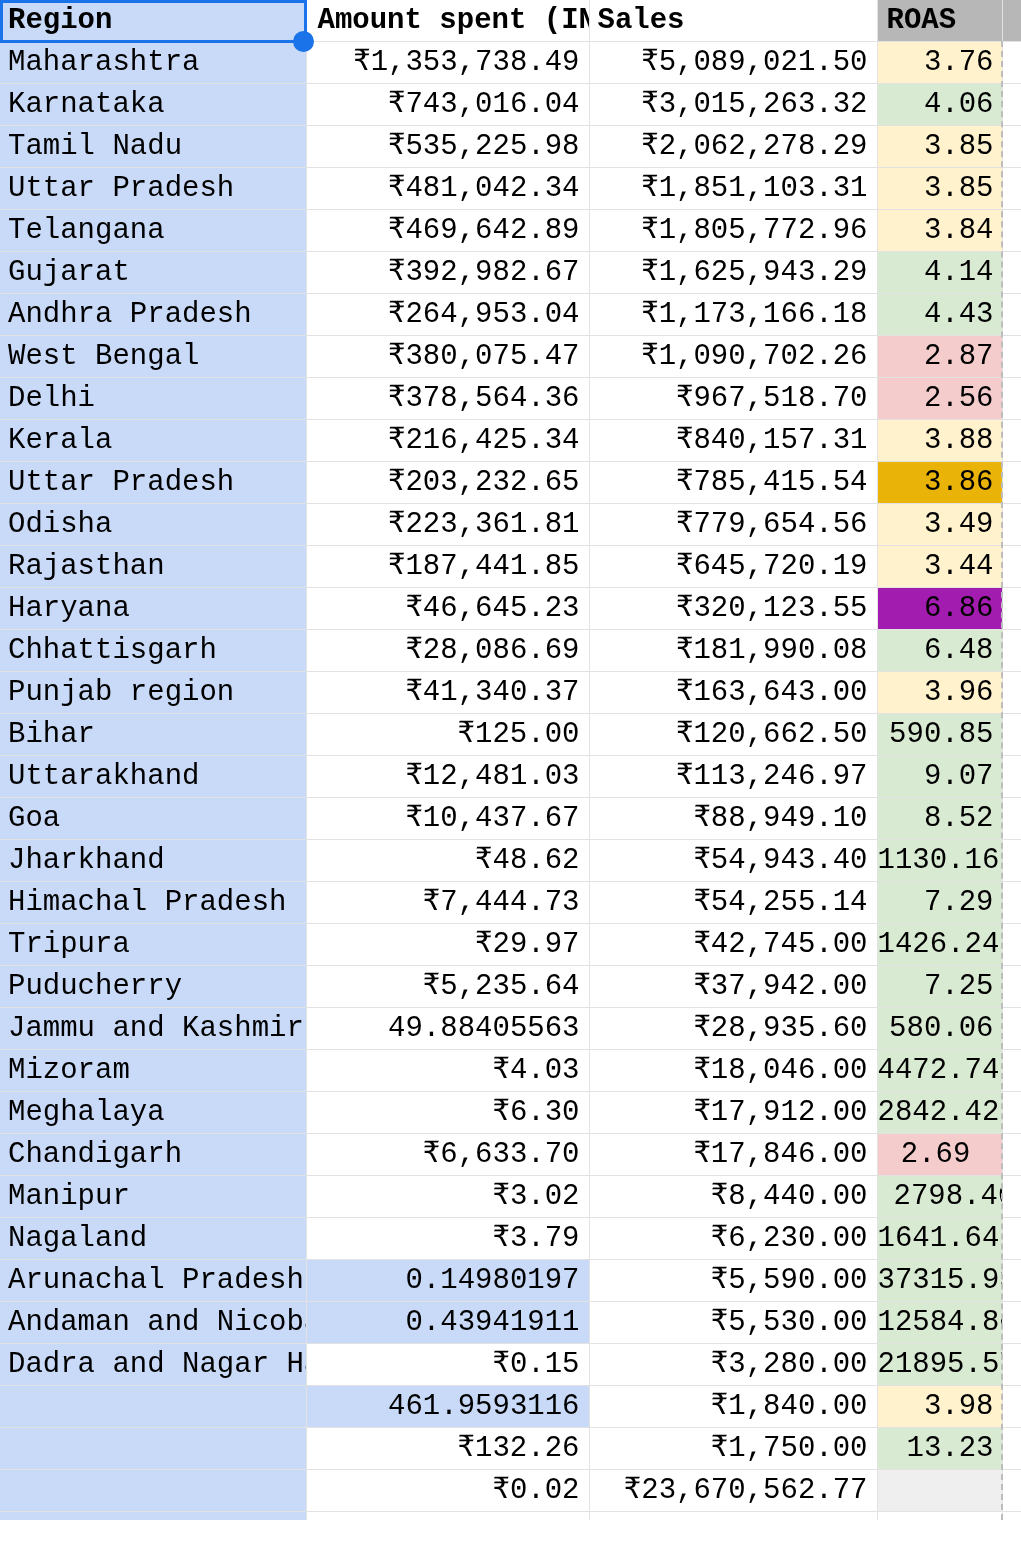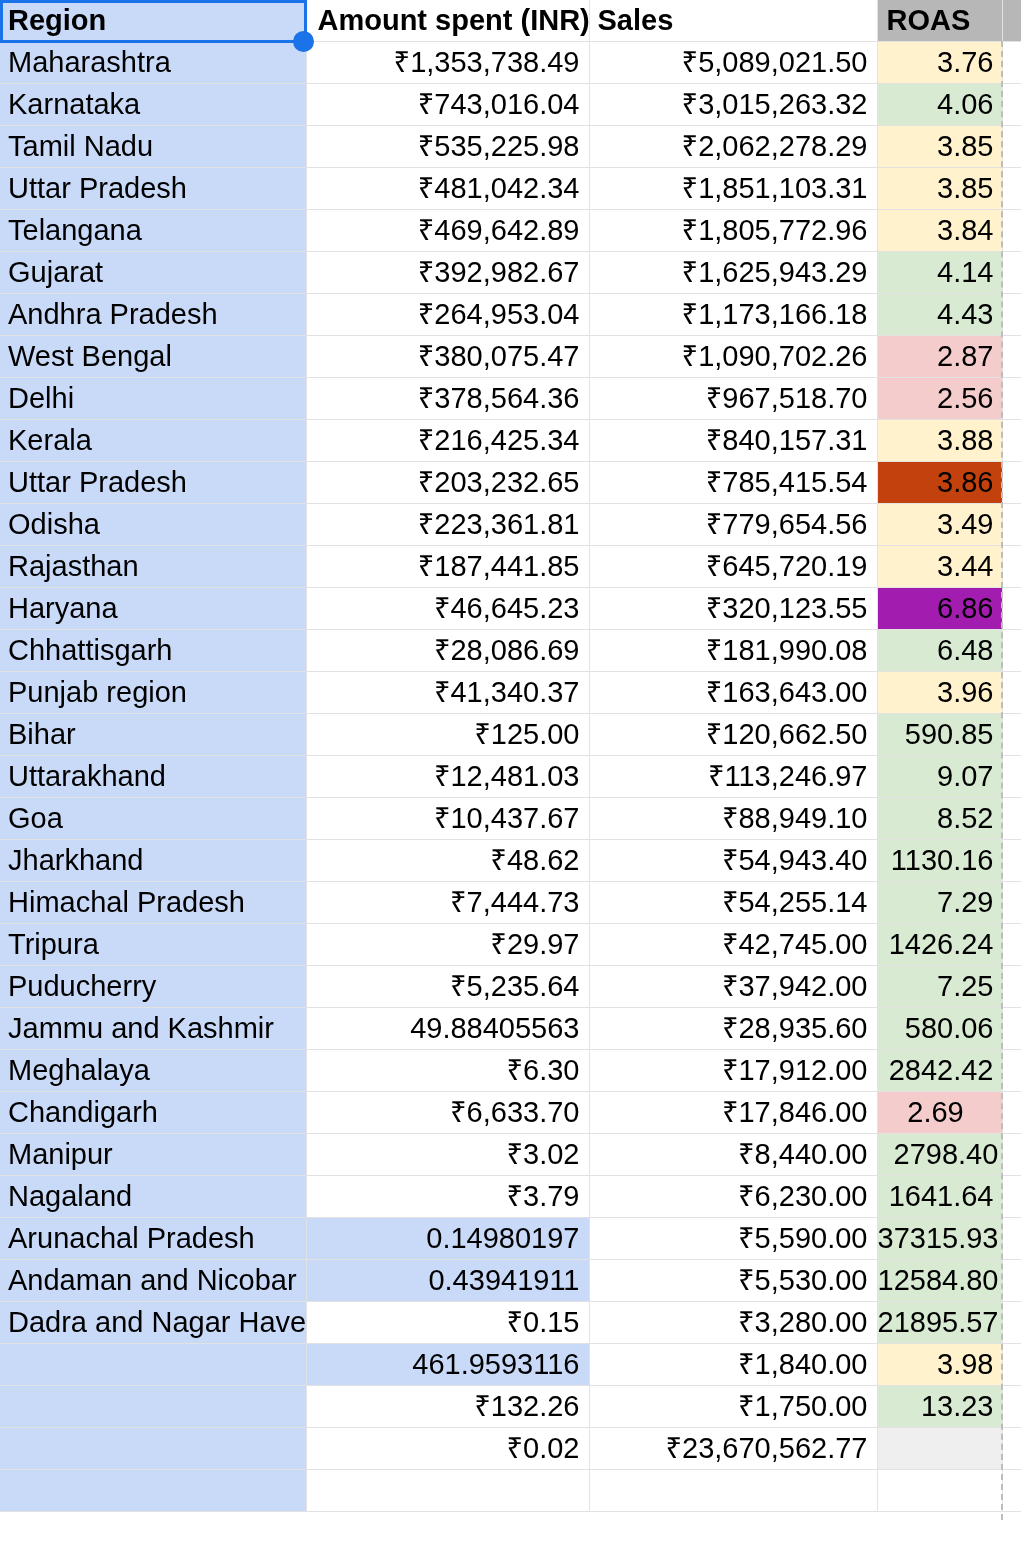--- a/index.html
+++ b/index.html
@@ -1,18 +1,18 @@
 <!DOCTYPE html>
 <html><head>
 <meta charset="utf-8">
 <style>
   html,body{margin:0;padding:0;background:#fff;}
   .sheet{
     position:relative;width:1021px;height:1520px;overflow:hidden;background:#fff;
-    font-family:Liberation Sans, sans-serif;color:#000;
+    font-family:Liberation Mono, monospace;color:#000;
   }
   table.grid{border-collapse:collapse;table-layout:fixed;width:1021px;}
   th,td{
     border-right:1px solid #e2e2e2;border-bottom:1px solid #e2e2e2;
     overflow:hidden;white-space:nowrap;font-size:29px;line-height:41px;
     padding:0;vertical-align:middle;box-sizing:border-box;
   }
   thead tr{height:41px;}
   tbody tr{height:41.87px;}
   th{font-weight:bold;text-align:left;}
@@ -126,21 +126,21 @@
       <td class="region-c">Kerala</td>
       <td class="num amount-c">₹216,425.34</td>
       <td class="num sales-c">₹840,157.31</td>
       <td class="num roas-c" style="background: rgb(255, 242, 204);">3.88</td>
       <td class="extra-c"></td>
     </tr>
         <tr>
       <td class="region-c">Uttar Pradesh</td>
       <td class="num amount-c">₹203,232.65</td>
       <td class="num sales-c">₹785,415.54</td>
-      <td class="num roas-c" style="background: #c2410c;">3.86</td>
+      <td class="num roas-c" style="background: #eab308;">3.86</td>
       <td class="extra-c"></td>
     </tr>
         <tr>
       <td class="region-c">Odisha</td>
       <td class="num amount-c">₹223,361.81</td>
       <td class="num sales-c">₹779,654.56</td>
       <td class="num roas-c" style="background: rgb(255, 242, 204);">3.49</td>
       <td class="extra-c"></td>
     </tr>
         <tr>
@@ -218,20 +218,27 @@
       <td class="num amount-c">₹5,235.64</td>
       <td class="num sales-c">₹37,942.00</td>
       <td class="num roas-c" style="background: rgb(217, 234, 211);">7.25</td>
       <td class="extra-c"></td>
     </tr>
         <tr>
       <td class="region-c">Jammu and Kashmir</td>
       <td class="num amount-c">49.88405563</td>
       <td class="num sales-c">₹28,935.60</td>
       <td class="num roas-c" style="background: rgb(217, 234, 211);">580.06</td>
+      <td class="extra-c"></td>
+    </tr>
+        <tr>
+      <td class="region-c">Mizoram</td>
+      <td class="num amount-c">₹4.03</td>
+      <td class="num sales-c">₹18,046.00</td>
+      <td class="num roas-c" style="background: rgb(217, 234, 211);">4472.74</td>
       <td class="extra-c"></td>
     </tr>
         <tr>
       <td class="region-c">Meghalaya</td>
       <td class="num amount-c">₹6.30</td>
       <td class="num sales-c">₹17,912.00</td>
       <td class="num roas-c" style="background: rgb(217, 234, 211);">2842.42</td>
       <td class="extra-c"></td>
     </tr>
         <tr>

